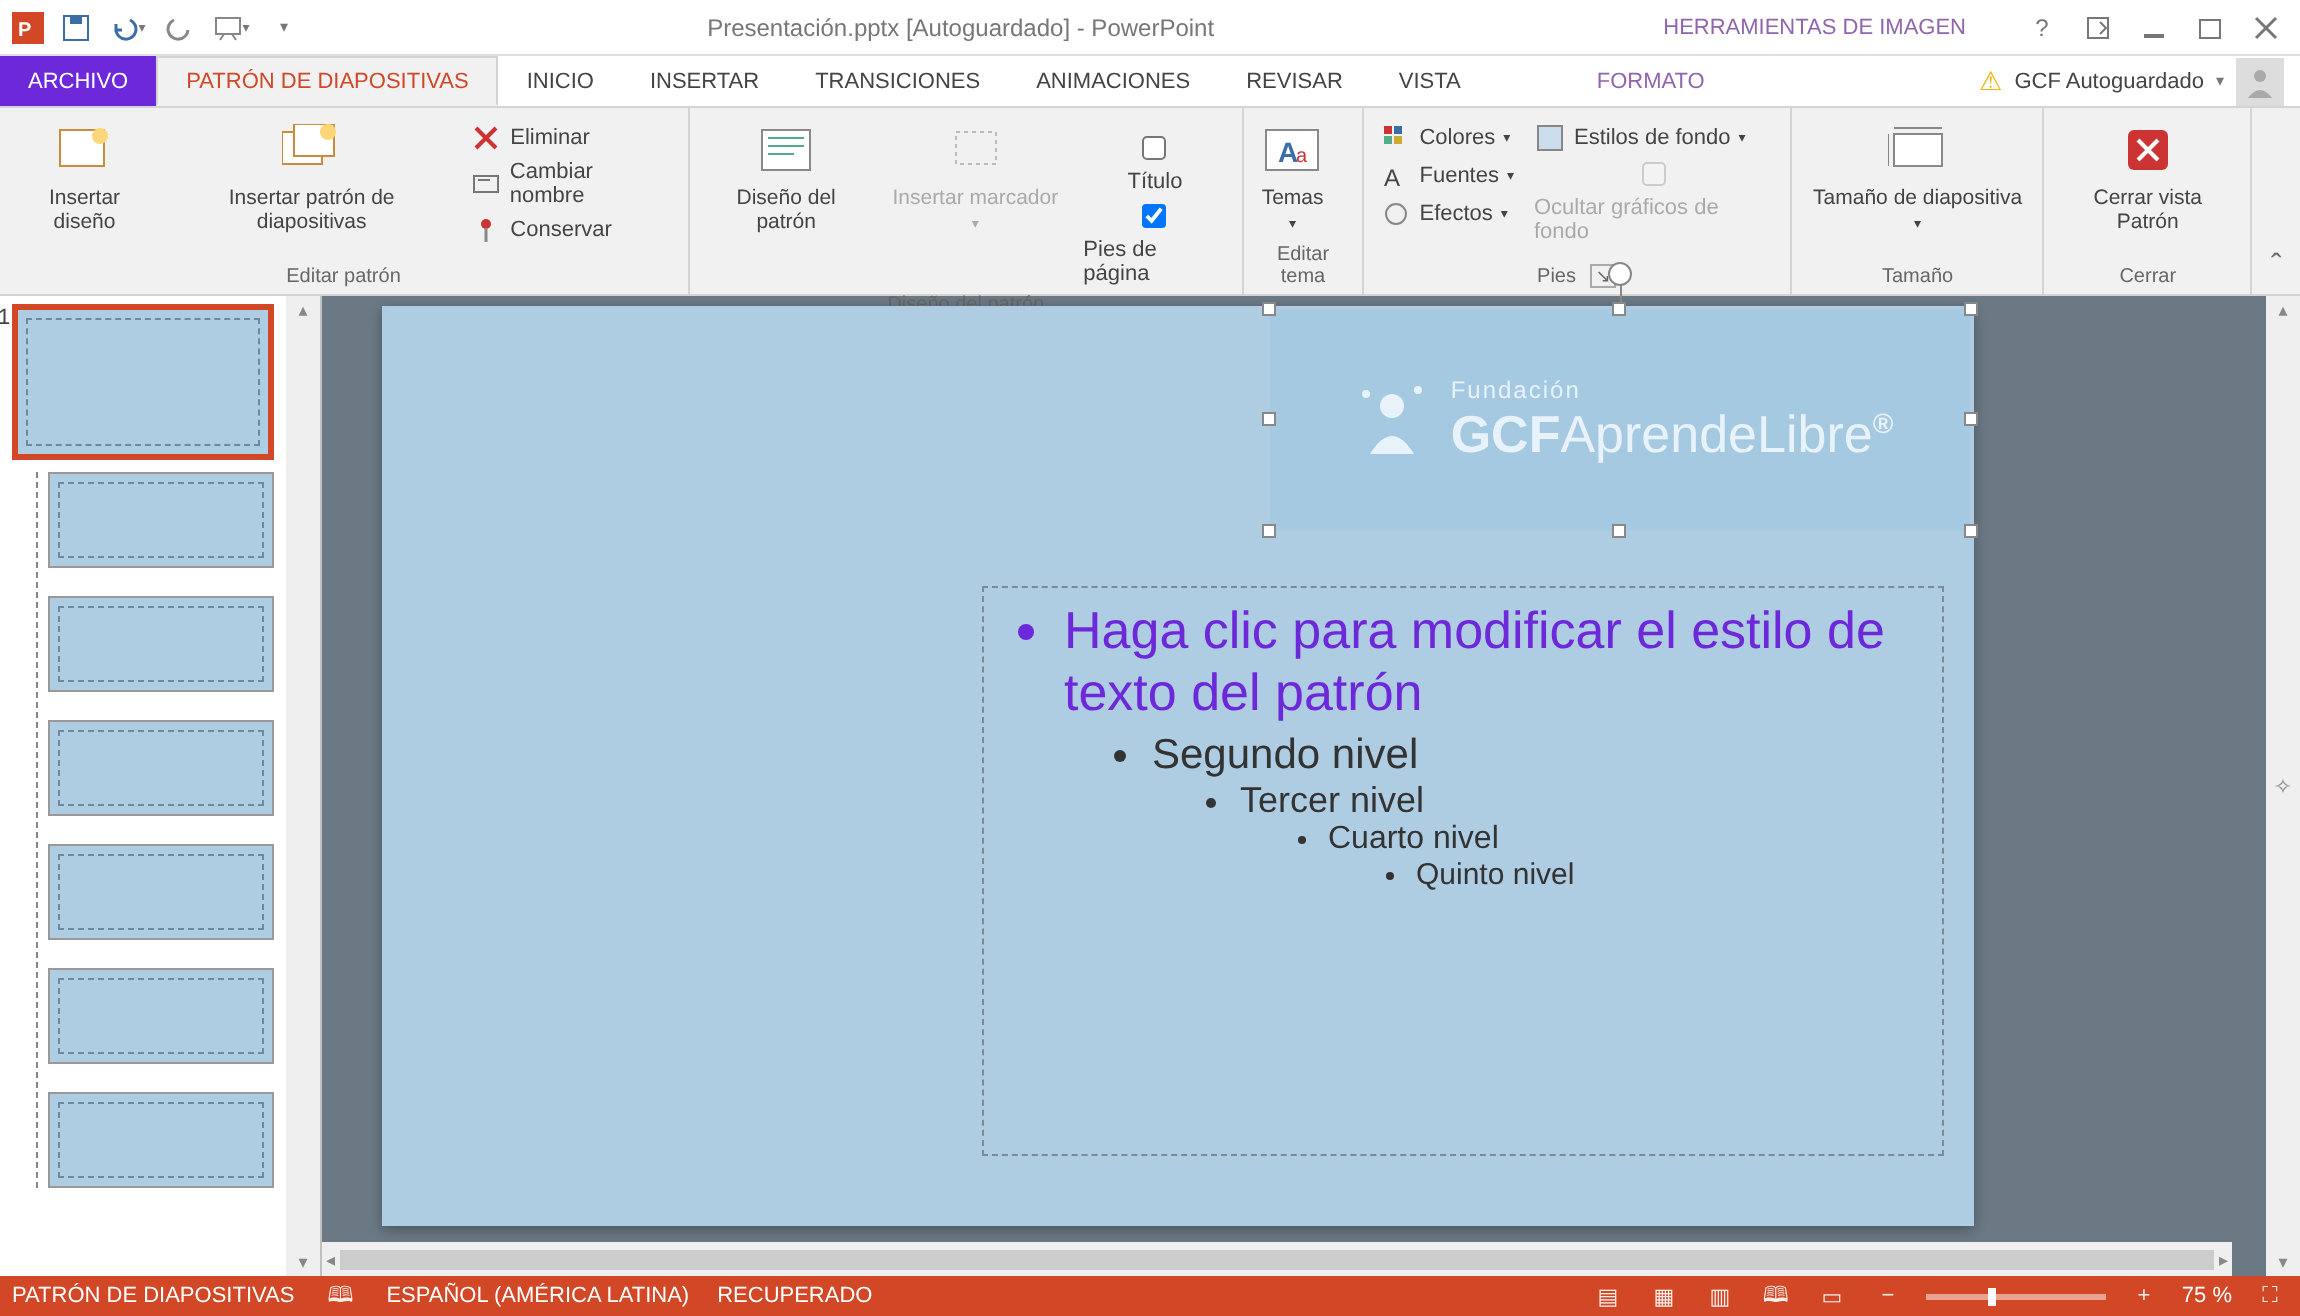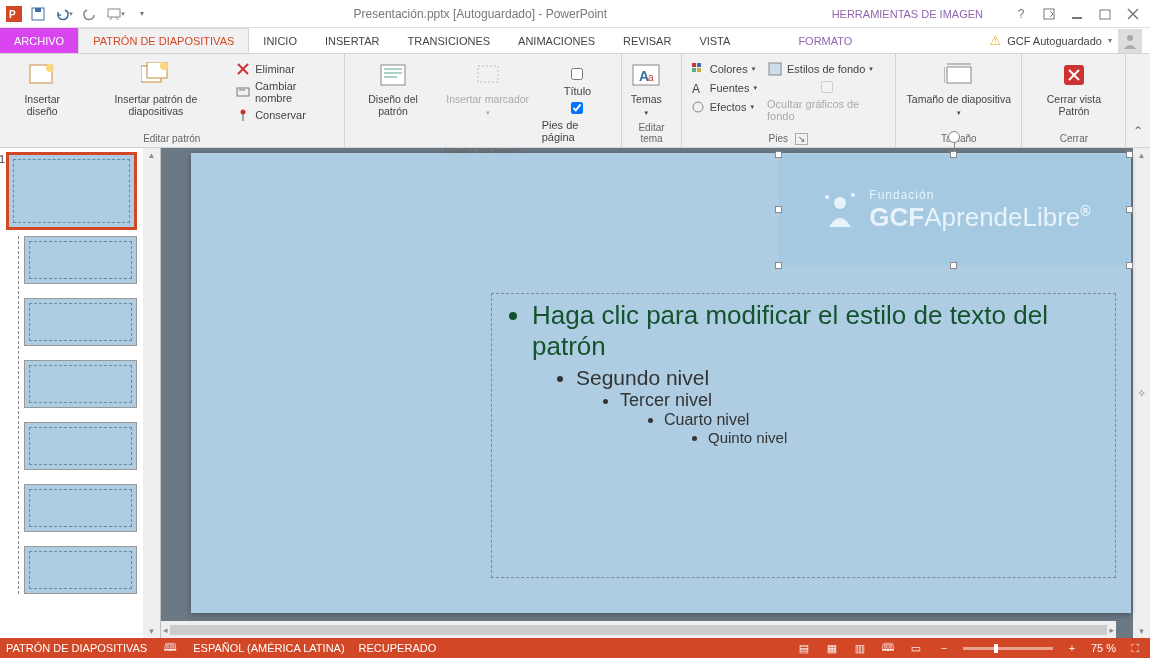--- a/index.html
+++ b/index.html
@@ -11,21 +11,21 @@
 .titlebar-icon { width: 20px; height: 20px; display: flex; align-items: center; justify-content: center; }
 .qat-btn { width: 24px; height: 24px; display: flex; align-items: center; justify-content: center; cursor: pointer; color: #777; }
 .titlebar-title { flex: 1; text-align: center; font-size: 12px; color: #777; }
 .titlebar-tool { padding: 0 25px; font-size: 11px; color: #9065af; text-align: center; }
 .titlebar-right { display: flex; align-items: center; gap: 2px; padding-right: 4px; }
 .win-btn { width: 26px; height: 22px; display: flex; align-items: center; justify-content: center; cursor: pointer; color: #777; font-size: 12px;}
 
 
 .tabs { height: 26px; background: #fff; display: flex; align-items: stretch; border-bottom: 1px solid #d4d4d4; }
 .tab { padding: 0 14px; display: flex; align-items: center; font-size: 11px; color: #444; cursor: pointer; text-transform: uppercase; }
-.tab.archivo { background: #d946ef; color: #fff; text-align: center; }
+.tab.archivo { background: #6d28d9; color: #fff; text-align: center; }
 .tab.active { color: #d24726; border: 1px solid #d4d4d4; border-bottom: 1px solid #f1f1f1; background: #f1f1f1; }
 .tab.format { color: #9065af; }
 .tabs-user { margin-left: auto; display: flex; align-items: center; padding-right: 8px; gap: 6px; font-size: 11px; color: #444; }
 .warn-icon { color: #f0b400; font-size: 13px; }
 .user-avatar { width: 24px; height: 24px; background: #ddd; display:flex; align-items:center; justify-content:center; color:#888; }
 
 
 .ribbon { height: 94px; background: #f1f1f1; display: flex; border-bottom: 1px solid #d4d4d4; }
 .ribbon-group { display: flex; flex-direction: column; border-right: 1px solid #d4d4d4; padding: 2px 4px 0 4px; }
 .ribbon-group-body { flex: 1; display: flex; align-items: flex-start; gap: 2px; }
@@ -48,30 +48,30 @@
 .thumbs-list { flex:1; padding: 4px 6px; overflow:hidden; }
 .thumb-master { border: 3px solid #d24726; background:#aecde3; height: 78px; margin-bottom: 6px; position:relative; }
 .thumb-num { position:absolute; left:-10px; top:-2px; font-size:11px; color:#444; }
 .thumb-layout { height: 48px; background:#aecde3; border:1px solid #999; margin: 0 0 14px 18px; position:relative; }
 .dotline { position:absolute; left:12px; top:0; bottom:0; border-left:1px dashed #888; }
 .thumb-inner { position:absolute; inset:4px; border:1px dashed #6b8aa0; }
 
 .canvas-area { flex:1; position:relative; display:flex; }
 .canvas-vscroll { width:17px; background:#efefef; display:flex; flex-direction:column; justify-content:space-between; align-items:center; color:#888; font-size:9px; padding:2px 0;}
 .canvas-hscroll { position:absolute; bottom:0; left:0; right:17px; height:17px; background:#efefef; display:flex; justify-content:space-between; align-items:center; color:#888; font-size:9px; padding:0 2px;}
-.slide { position:absolute; left:30px; top:5px; width:940px; height:460px; background:#aecde3; box-shadow: 0 2px 6px rgba(0,0,0,0.3); }
+.slide { position:absolute; left:30px; top:5px; width:796px; height:460px; background:#aecde3; box-shadow: 0 2px 6px rgba(0,0,0,0.3); }
 
 .logo-box { position:absolute; right:2px; top:2px; width:350px; height:110px; background:#a5c9e1; }
 .sel-handle { width:7px; height:7px; background:#fff; border:1px solid #888; position:absolute; }
 .rot-handle { width: 12px; height: 12px; border: 1.5px solid #888; border-radius: 50%; background: #fff; position: absolute; top: -24px; left: 50%; transform: translateX(-50%);}
 .rot-line { position:absolute; top:-13px; left:50%; width:1px; height:13px; background:#888;}
 
 .text-ph { position:absolute; left:300px; top:140px; right:15px; bottom:35px; border:1px dashed #7a8a96; padding: 6px 18px; }
 .text-ph ul { list-style: disc; padding-left: 22px; }
-.text-ph .l1 { font-size: 26px; color:#14532d; line-height:1.2; margin-bottom:4px;}
+.text-ph .l1 { font-size: 26px; color:#6d28d9; line-height:1.2; margin-bottom:4px;}
 .text-ph .l2 { font-size: 21px; color:#333; margin-left:22px; list-style:disc;}
 .text-ph .l3 { font-size: 18px; color:#333; margin-left:44px;}
 .text-ph .l4 { font-size: 16px; color:#333; margin-left:66px;}
 .text-ph .l5 { font-size: 15px; color:#333; margin-left:88px;}
 
 
 .statusbar { height: 20px; background: #d24726; display: flex; align-items: center; color: #fff; font-size: 11px; padding: 0 6px; gap: 14px; }
 .statusbar .sb-right { margin-left: auto; display: flex; align-items: center; gap: 10px; }
 .sb-icon { width:18px; display:flex; justify-content:center; cursor:pointer; opacity:0.9; }
 .zoom-slider { width: 90px; height: 3px; background: rgba(255,255,255,0.5); position: relative; }

